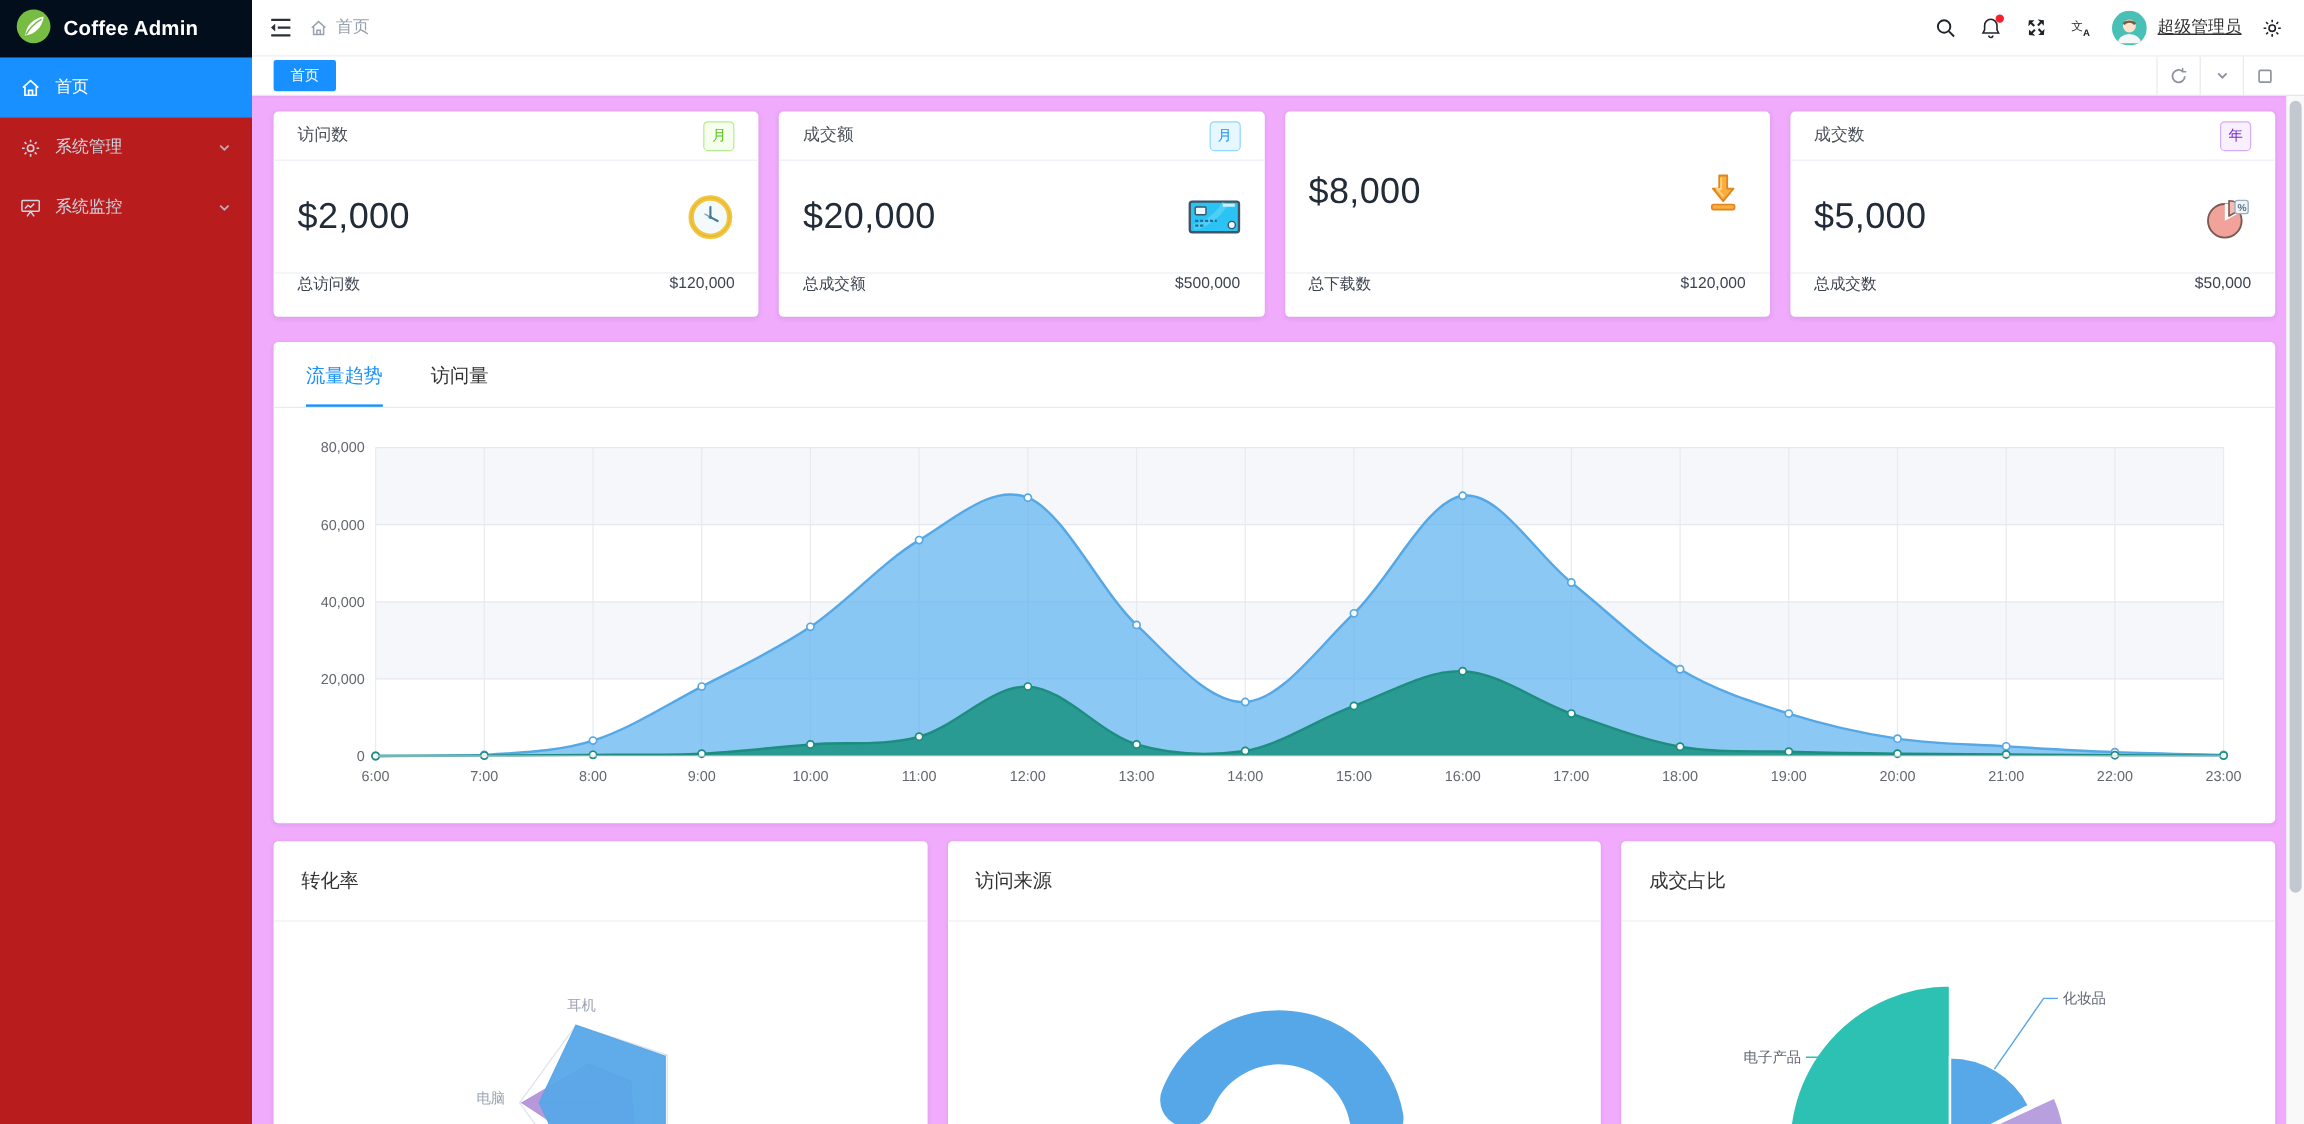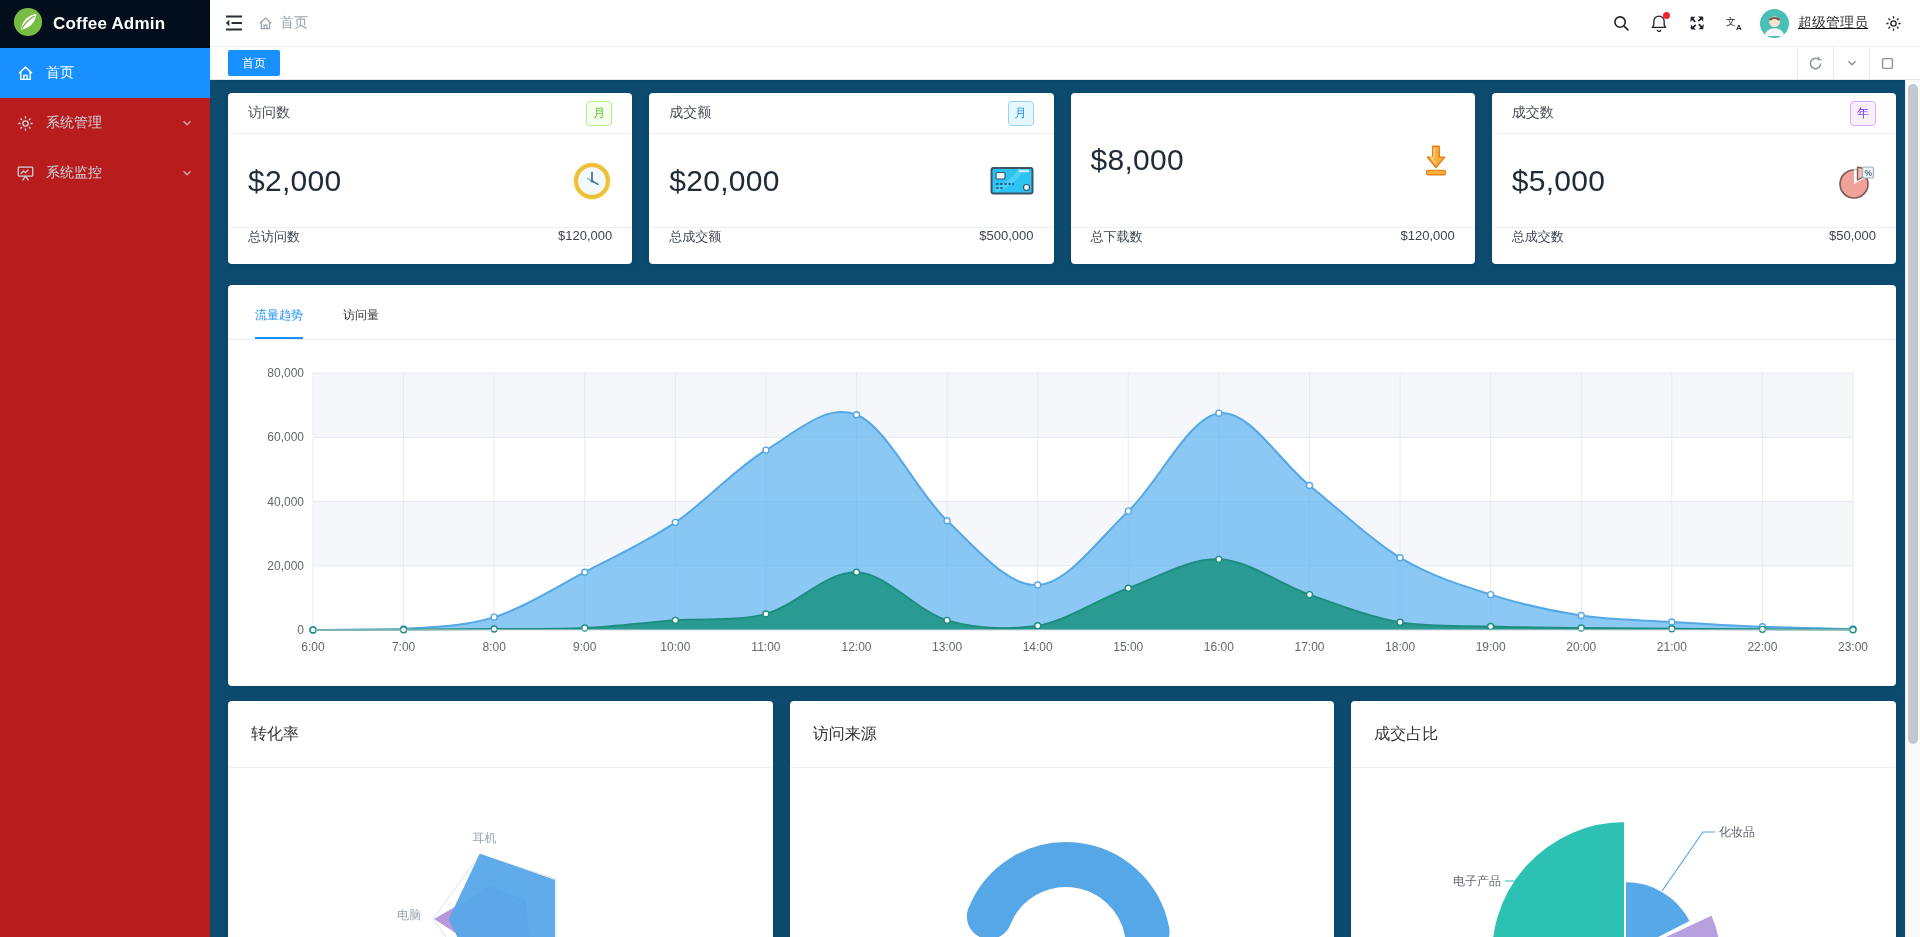--- a/index.html
+++ b/index.html
@@ -33,21 +33,21 @@
   .tabbar { position:absolute; left:210px; top:47px; width:1710px; height:33px; background:#fff;
     border-bottom:1px solid #e3e7ec; box-shadow:0 1px 3px rgba(0,0,0,.06); display:flex; align-items:center; z-index:3; }
   .page-tab { margin-left:18px; height:26px; padding:0 14px; display:flex; align-items:center;
     background:#1890ff; color:#fff; font-size:12px; border-radius:2px; cursor:pointer; }
   .tab-controls { margin-left:auto; display:flex; height:100%; }
   .tc { width:36px; height:100%; border-left:1px solid #e6e9ee; display:flex; align-items:center; justify-content:center;
     color:#8d939c; background:none; border-top:none;border-right:none;border-bottom:none; cursor:pointer; }
   .tc.last { margin-right:15px; }
 
   
-  .content { position:absolute; left:210px; top:80px; width:1695px; height:857px; background:#0c4a6e;
+  .content { position:absolute; left:210px; top:80px; width:1695px; height:857px; background:#f0abfc;
     padding:13px 9px 0 18px; overflow:hidden; }
   .card { background:#fff; border-radius:4px; box-shadow:0 1px 4px rgba(0,21,41,.08); }
 
   .stat-row { display:flex; gap:17px; }
   .stat-card { flex:1; height:171px; display:flex; flex-direction:column; }
   .sc-head { height:41px; display:flex; align-items:center; justify-content:space-between; padding:0 20px;
     border-bottom:1px solid #eceff4; }
   .sc-title { font-size:14px; color:#4b4f57; }
   .sc-badge { min-width:26px; height:25px; padding:0 6px; display:flex; align-items:center; justify-content:center;
     font-size:12px; border-radius:4px; border:1px solid; }
@@ -56,21 +56,21 @@
   .badge-orange { color:#fa8c16; background:#fff7e6; border-color:#ffd591; }
   .badge-purple { color:#722ed1; background:#f9f0ff; border-color:#d3adf7; }
   .sc-body { flex:1; display:flex; align-items:center; justify-content:space-between; padding:0 20px; }
   .sc-value { font-size:30px; color:#222b38; font-weight:500; letter-spacing:.3px; }
   .sc-icon { display:flex; }
   .sc-foot { height:37px; border-top:1px solid #eceff4; display:flex; align-items:flex-start; justify-content:space-between;
     padding:0 20px; font-size:13px; color:#3c4350; }
 
   .trend-card { margin-top:21px; height:401px; }
   .trend-head { height:55px; border-bottom:1px solid #e7eaf0; display:flex; align-items:flex-end; gap:40px; padding:0 27px; }
-  .ttab { font-size:12px; color:#303133; padding-bottom:13px; border-bottom:2px solid transparent; cursor:pointer; }
+  .ttab { font-size:16px; color:#303133; padding-bottom:13px; border-bottom:2px solid transparent; cursor:pointer; }
   .ttab.active { color:#1890ff; border-bottom-color:#1890ff; }
   .trend-svg { display:block; }
 
   .bottom-row { display:flex; gap:17px; margin-top:15px; }
   .bottom-card { flex:1; height:520px; overflow:hidden; }
   .bc-head { height:67px; border-bottom:1px solid #eceff4; display:flex; align-items:center; padding:0 23px;
     font-size:16px; color:#303133; }
   .bc-body svg { display:block; }
 
   

